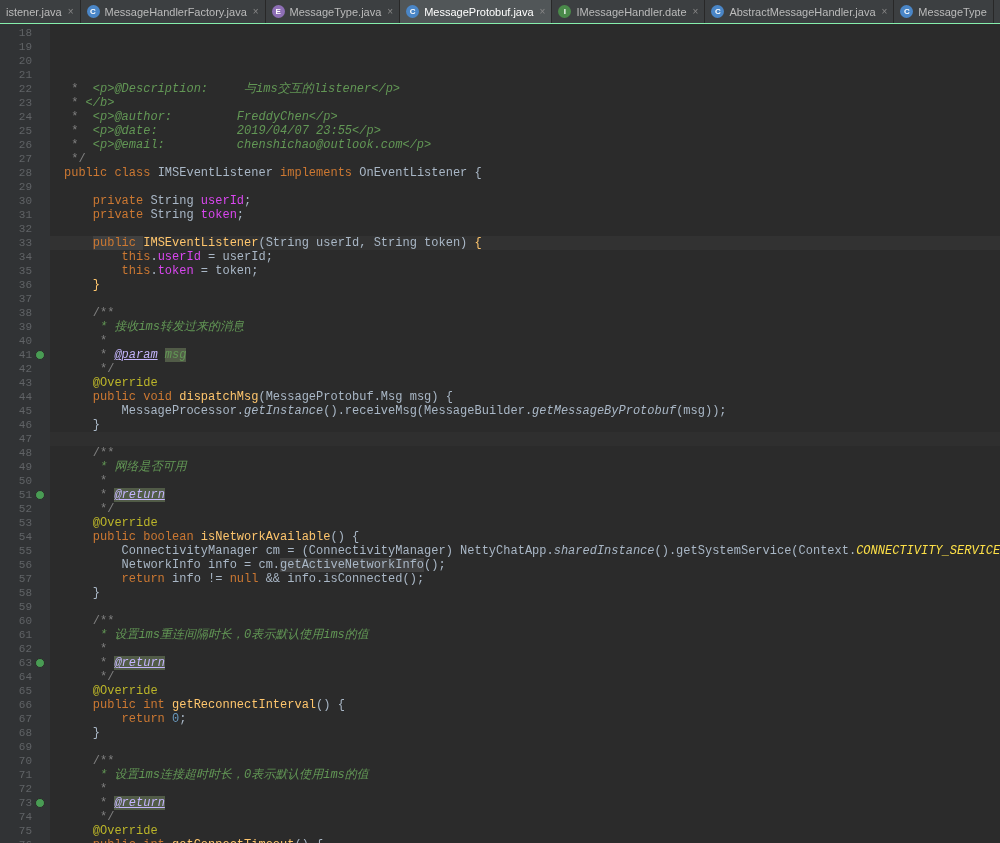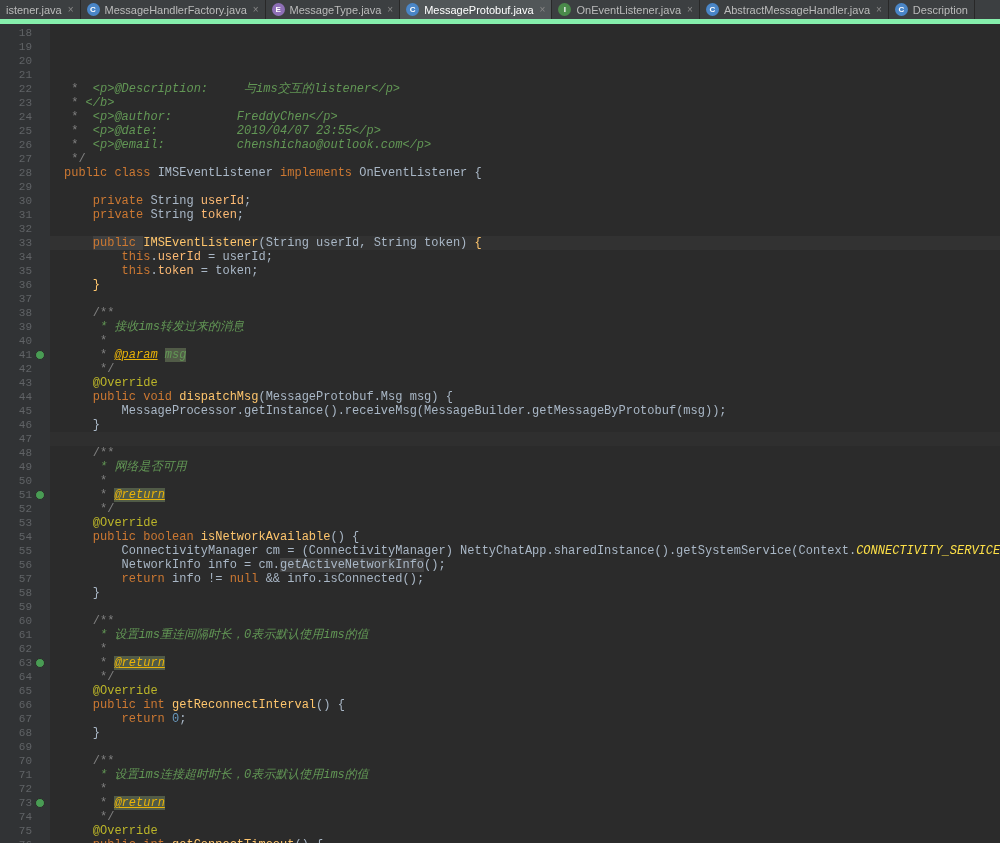--- a/index.html
+++ b/index.html
@@ -9,21 +9,21 @@
     font-size: 12px;
     color: #a9b7c6;
     overflow: hidden;
     width: 1000px;
     height: 843px;
   }
   .tabs {
     display: flex;
     background: #3c3f41;
     height: 24px;
-    border-bottom: 5px solid #86efac;
+    border-bottom: 1px solid #86efac;
     overflow: hidden;
   }
   .tab {
     display: flex;
     align-items: center;
     padding: 0 6px;
     border-right: 1px solid #282828;
     color: #bbbbbb;
     font-size: 11px;
     font-family: -apple-system, "Segoe UI", sans-serif;
@@ -101,29 +101,29 @@
     right: 0;
     height: 14px;
     background: #323232;
     z-index: 0;
   }
   .hl-line.dark { background: #2f2f2f; }
   .code-inner { position: relative; z-index: 1; }
   .kw { color: #cc7832; }
   .com { color: #808080; }
   .doc { color: #629755; font-style: italic; }
-  .doctag { color: #eab308; font-style: italic; text-decoration: underline; }
+  .doctag { color: #c4b5fd; font-style: italic; text-decoration: underline; }
   .ann { color: #bbb529; }
   .type { color: #a9b7c6; }
   .fn { color: #ffc66d; }
   .num { color: #6897bb; }
-  .purple { color: #fdba74; }
+  .purple { color: #d946ef; }
   .hlbg { background: #404040; }
   .boxed { background: #515b47; }
-  .staticit { color: #a9b7c6; }
+  .staticit { color: #a9b7c6; font-style: italic; }
   .constpurple { color: #fde047; font-style: italic; }
 </style>
 </head>
 <body>
 
 <div class="tabs" id="tabs-container">
     <div class="tab">
       <span>istener.java</span>
       <span class="tab-close">×</span>
     </div>
@@ -137,31 +137,31 @@
       <span>MessageType.java</span>
       <span class="tab-close">×</span>
     </div>
     <div class="tab active">
       <span class="tab-icon c">C</span>
       <span>MessageProtobuf.java</span>
       <span class="tab-close">×</span>
     </div>
     <div class="tab">
       <span class="tab-icon i">I</span>
-      <span>OnEventListener.java</span>
+      <span>IMessageHandler.date</span>
       <span class="tab-close">×</span>
     </div>
     <div class="tab">
       <span class="tab-icon c">C</span>
       <span>AbstractMessageHandler.java</span>
       <span class="tab-close">×</span>
     </div>
     <div class="tab">
       <span class="tab-icon c">C</span>
-      <span>Description</span>
+      <span>MessageType</span>
     </div>
   </div>
 
 <div class="editor-wrap">
   <div class="gutter" id="gutter">
       <div style="white-space: pre;">18
 19
 20
 21
 22

